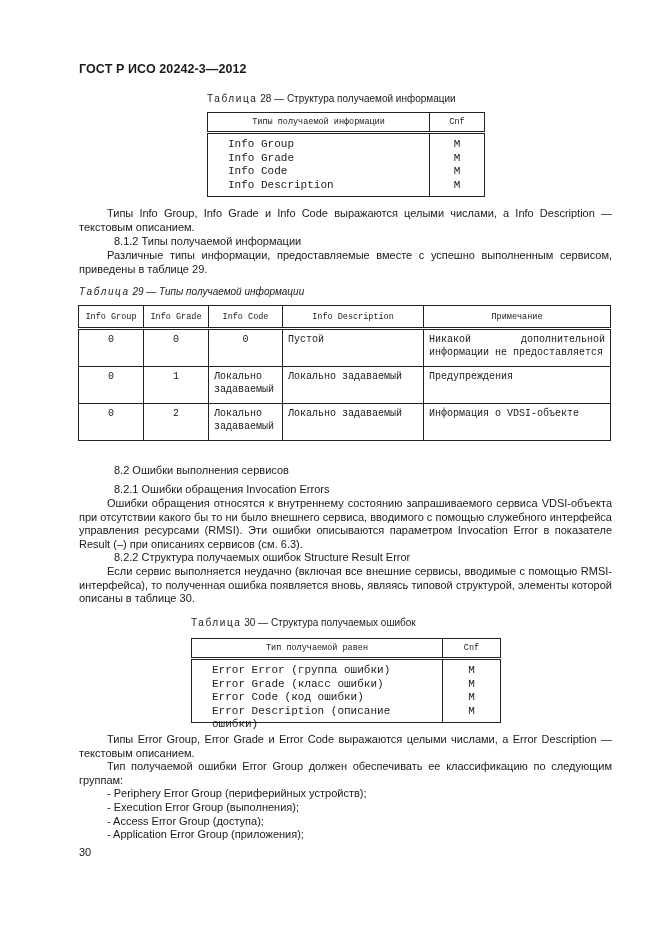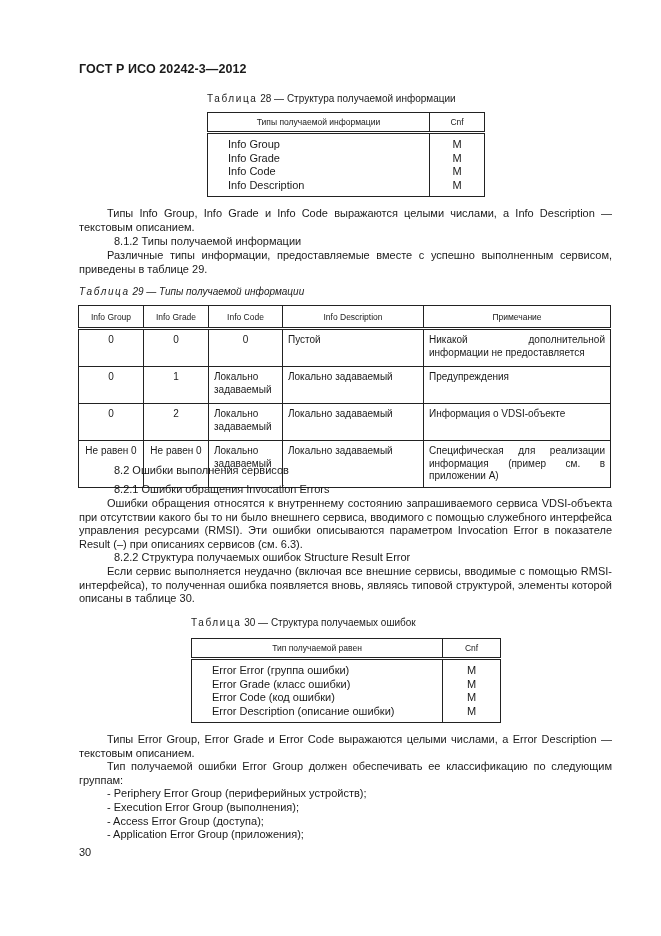--- a/index.html
+++ b/index.html
@@ -7,21 +7,21 @@
     width: 661px; height: 936px; position: relative; overflow: hidden;
     font-family: "Liberation Sans", sans-serif; color: #1a1a1a;
   }
   .abs { position: absolute; }
   .doc-header { left: 79px; top: 62px; font-size: 12.5px; font-weight: bold; letter-spacing: 0.1px; }
   .caption { font-size: 10px; }
   .caption .spaced { letter-spacing: 1.6px; }
   .para { left: 79px; width: 533px; font-size: 11px; line-height: 13.6px; text-align: justify; }
   .para .indent { display: inline-block; width: 28px; }
   .heading { left: 114px; font-size: 11px; font-weight: normal; }
-  table { border-collapse: collapse; }
+  table { border-collapse: collapse; font-family: Liberation Mono, monospace; }
   .t28, .t30 { position: absolute; font-size: 11px; }
   .t28 th, .t30 th { font-weight: normal; font-size: 8.5px; height: 18px; border-bottom: 3px double #222; }
   .t28, .t30 { border-top: 1.3px solid #222; border-bottom: 1.3px solid #222; }
   .t28 td, .t30 td, .t28 th, .t30 th { padding: 0; }
   .t28 .col-div, .t30 .col-div { border-left: 1px solid #222; }
   .t28 .outer-l, .t30 .outer-l { border-left: 1px solid #222; }
   .t28 .outer-r, .t30 .outer-r { border-right: 1px solid #222; }
   .list-cell { vertical-align: top; padding-top: 4px !important; padding-bottom: 4px !important; }
   .list-cell div { height: 13.6px; line-height: 13.6px; }
   .cnf-cell div { text-align: center; }
@@ -99,27 +99,20 @@
     <td>Локально задаваемый</td>
     <td class="j">Предупреждения</td>
   </tr>
   <tr>
     <td class="c">0</td>
     <td class="c">2</td>
     <td>Локально задаваемый</td>
     <td>Локально задаваемый</td>
     <td class="j">Информация о VDSI-объекте</td>
   </tr>
-  <tr>
-    <td class="c">Не равен 0</td>
-    <td class="c">Не равен 0</td>
-    <td>Локально задаваемый</td>
-    <td>Локально задаваемый</td>
-    <td class="j">Специфическая для реализации информация (пример см. в приложении А)</td>
-  </tr>
 </tbody>
   </table>
 
 <div class="abs heading" style="top:464px;">8.2  Ошибки выполнения сервисов</div>
 
 <div class="abs heading" style="top:483px;">8.2.1  Ошибки обращения Invocation Errors</div>
 <div class="abs para" style="top:497px;">
   <span class="indent"></span><span>Ошибки обращения относятся к внутреннему состоянию запрашиваемого сервиса VDSI-объекта при отсутствии какого бы то ни было внешнего сервиса, вводимого с помощью служебного интерфейса управления ресурсами (RMSI). Эти ошибки описываются параметром Invocation Error в показателе Result (–) при описаниях сервисов (см. 6.3).</span>
 </div>
 

